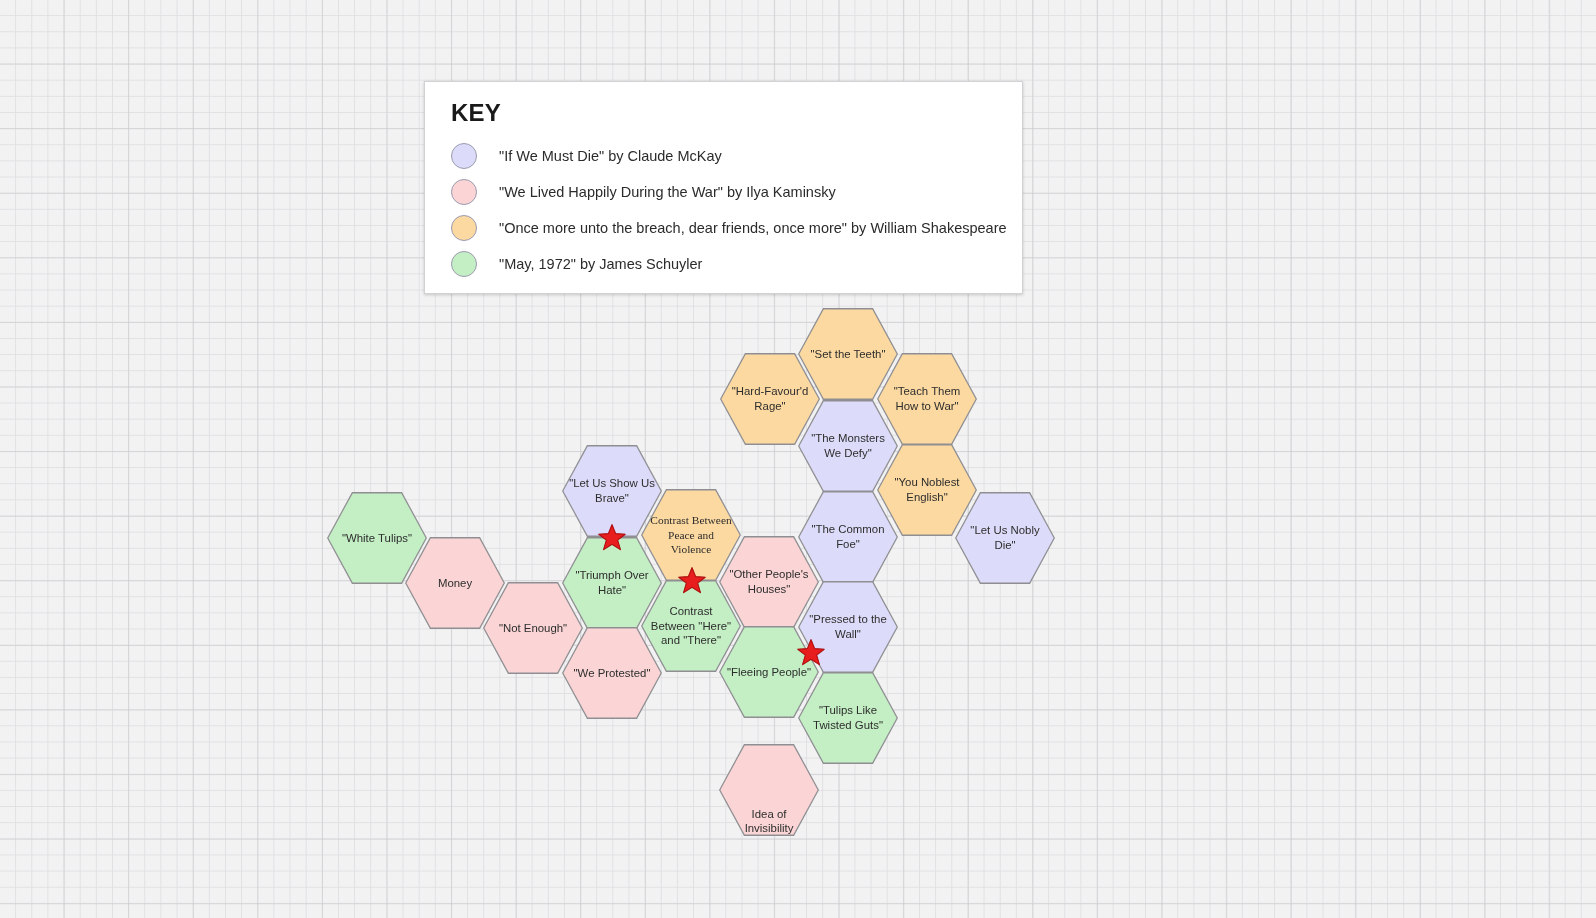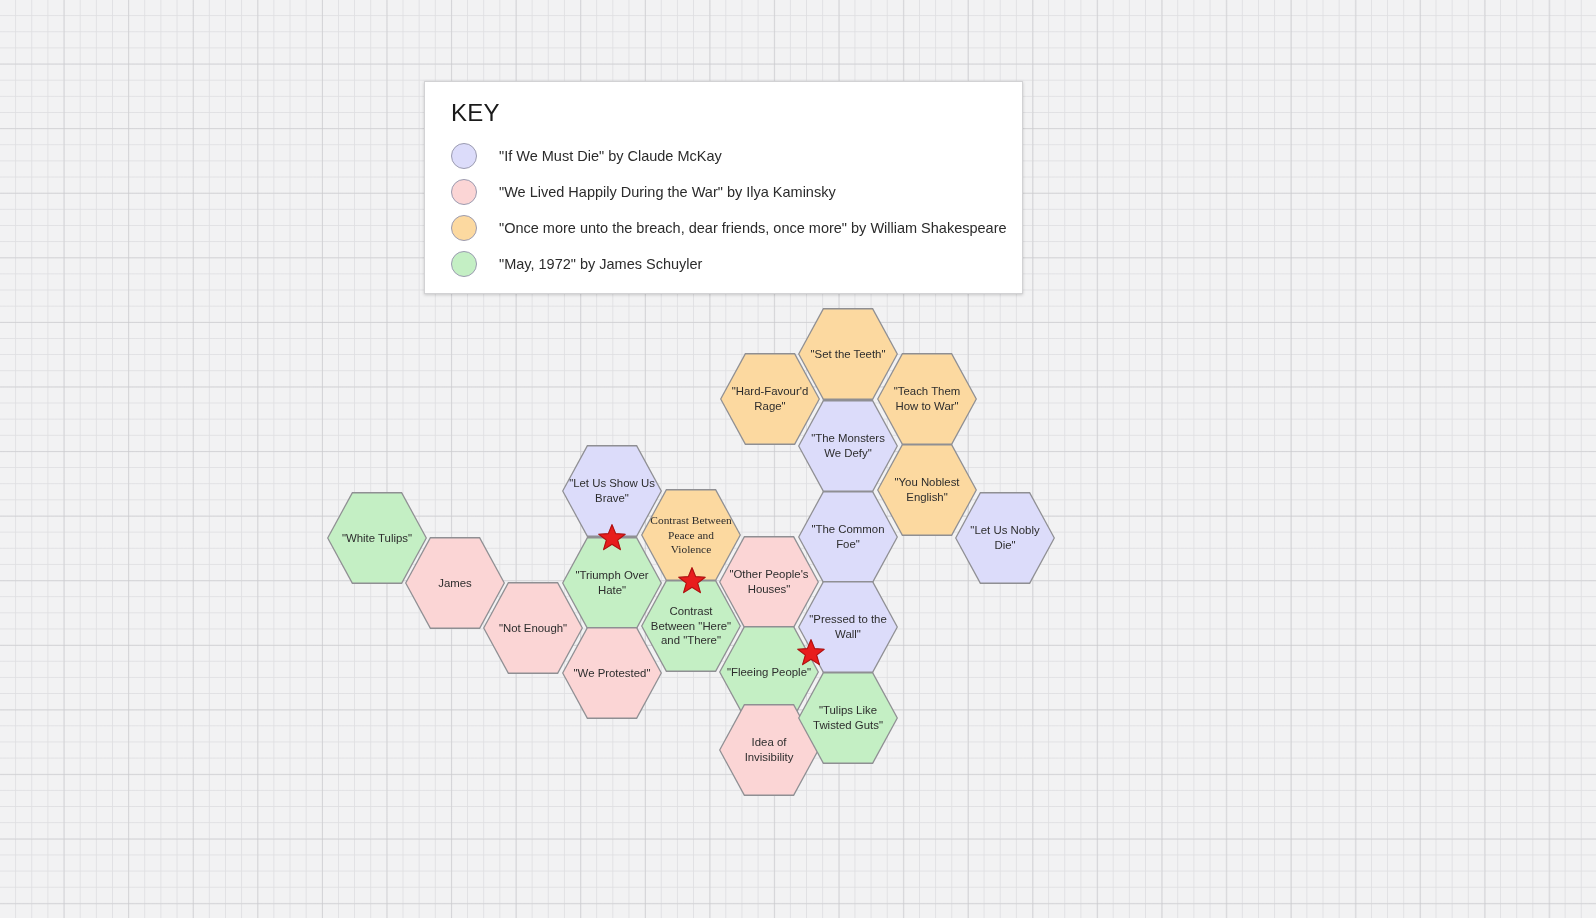--- a/index.html
+++ b/index.html
@@ -31,21 +31,21 @@
   
   #key-box{
     position:absolute;left:424px;top:81px;width:599px;height:213px;
     background:#ffffff;
     border:1px solid #d2d2d4;
     box-shadow:0 1px 3px rgba(0,0,0,.18);
     box-sizing:border-box;
   }
   #key-title{
     position:absolute;left:26px;top:17px;
-    font-size:24px;font-weight:normal;color:#1a1a1a;letter-spacing:.2px;
+    font-size:24px;font-weight:bold;color:#1a1a1a;letter-spacing:.2px;
   }
   .key-row{
     position:absolute;left:26px;height:28px;display:flex;align-items:center;
   }
   .key-swatch{
     width:26px;height:26px;border-radius:50%;
     border:1px solid #9b9bb0;box-sizing:border-box;flex:0 0 auto;
   }
   .key-label{
     margin-left:22px;font-size:14.5px;color:#2b2b2b;white-space:nowrap;
@@ -120,21 +120,21 @@
 
   <div id="hex-layer">
       <div class="hex f-green" style="left: 327px; top: 492px;">
         <div class="hex-border"></div>
         <div class="hex-fill"></div>
         <div class="hex-text">"White Tulips"</div>
       </div>
       <div class="hex f-pink" style="left: 405px; top: 537px;">
         <div class="hex-border"></div>
         <div class="hex-fill"></div>
-        <div class="hex-text">James</div>
+        <div class="hex-text">Money</div>
       </div>
       <div class="hex f-pink" style="left: 483px; top: 582px;">
         <div class="hex-border"></div>
         <div class="hex-fill"></div>
         <div class="hex-text">"Not Enough"</div>
       </div>
       <div class="hex f-purple" style="left: 562px; top: 445px;">
         <div class="hex-border"></div>
         <div class="hex-fill"></div>
         <div class="hex-text">"Let Us Show Us Brave"</div>
@@ -162,21 +162,21 @@
       <div class="hex f-pink" style="left: 719px; top: 536px;">
         <div class="hex-border"></div>
         <div class="hex-fill"></div>
         <div class="hex-text">"Other People's Houses"</div>
       </div>
       <div class="hex f-green" style="left: 719px; top: 626px;">
         <div class="hex-border"></div>
         <div class="hex-fill"></div>
         <div class="hex-text">"Fleeing People"</div>
       </div>
-      <div class="hex f-pink" style="left: 719px; top: 704px;">
+      <div class="hex f-pink" style="left: 719px; top: 744px; align-items: flex-end;">
         <div class="hex-border"></div>
         <div class="hex-fill"></div>
         <div class="hex-text">Idea of Invisibility</div>
       </div>
       <div class="hex f-orange" style="left: 798px; top: 308px;">
         <div class="hex-border"></div>
         <div class="hex-fill"></div>
         <div class="hex-text">"Set the Teeth"</div>
       </div>
       <div class="hex f-purple" style="left: 798px; top: 400px;">

